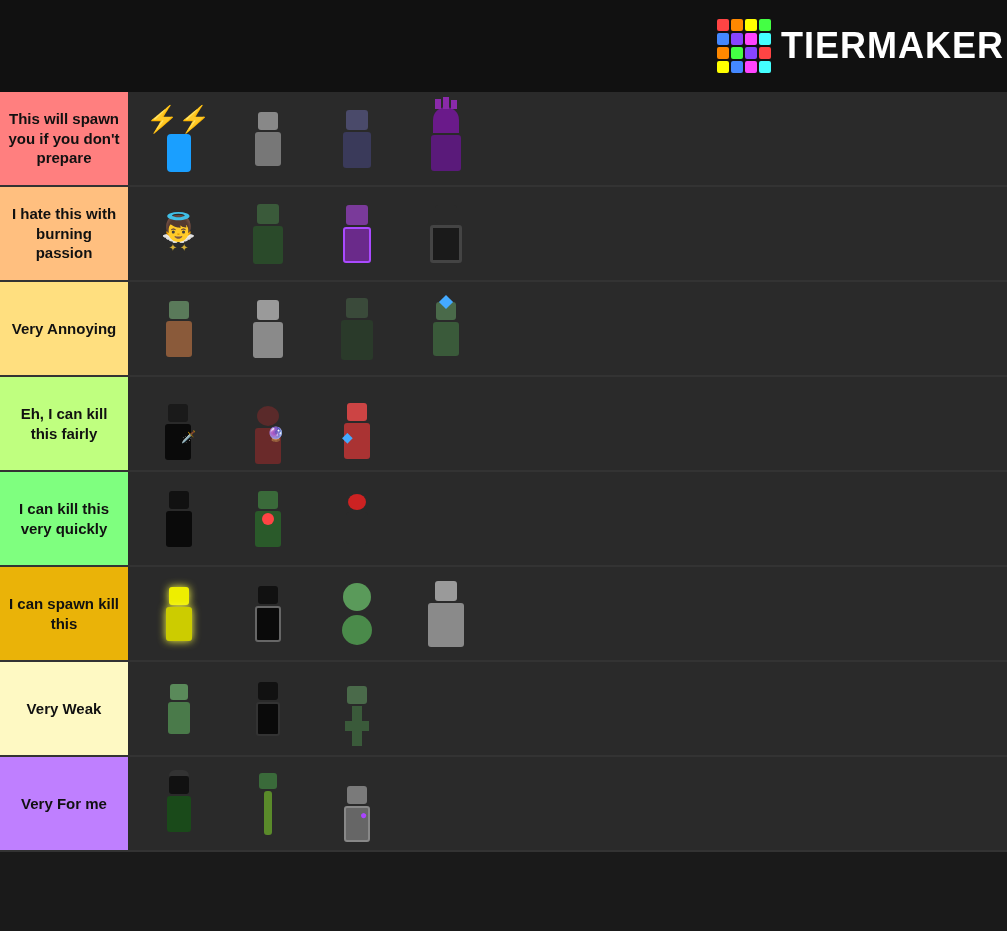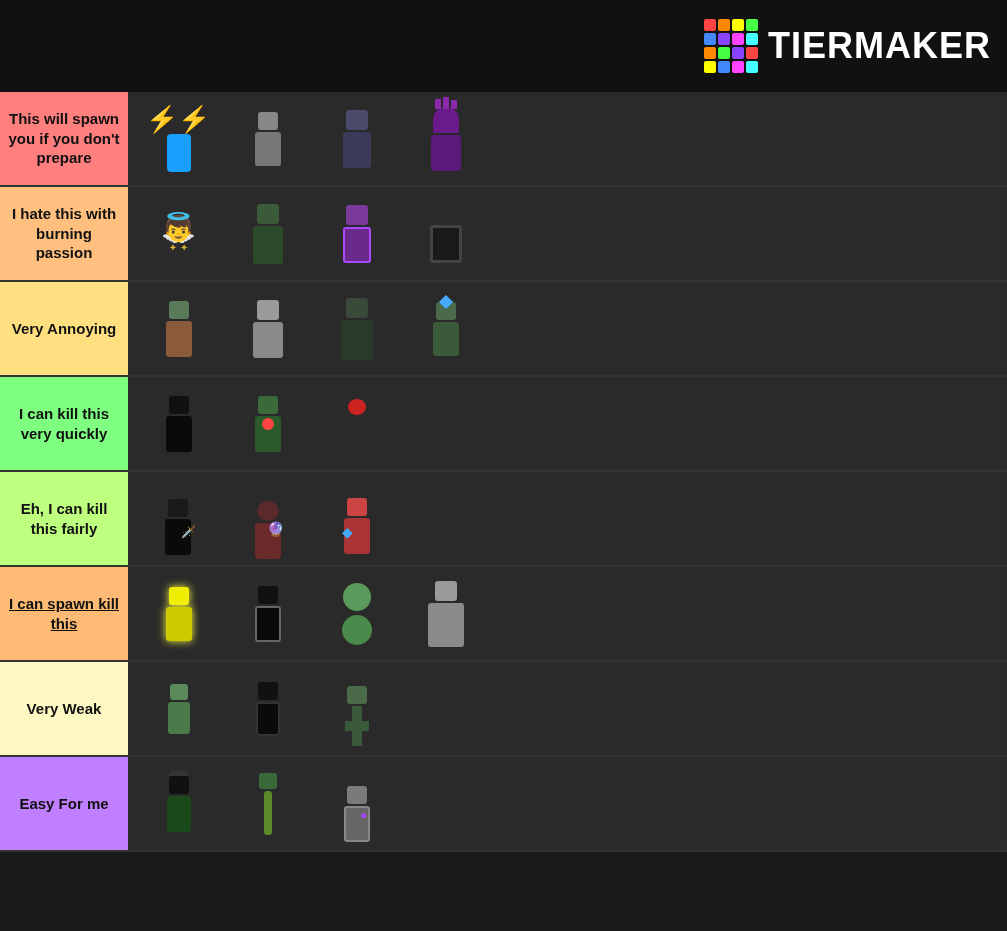--- a/index.html
+++ b/index.html
@@ -9,21 +9,21 @@
       width: 1007px;
       min-height: 931px;
     }
     .tier-list {
       width: 1007px;
     }
     .header-row {
       display: flex;
       align-items: center;
       background: #111;
-      padding: 8px 16px;
+      padding: 8px 3px;
       height: 92px;
       justify-content: flex-end;
     }
     .tiermaker-logo {
       display: flex;
       align-items: center;
       gap: 10px;
     }
     .logo-grid {
       display: grid;
@@ -78,21 +78,21 @@
       justify-content: center;
       position: relative;
     }
     
     .tier-s  { background: #ff7f7f; }
     .tier-a  { background: #ffbf7f; }
     .tier-b  { background: #ffdf7f; }
     .tier-c  { background: #ffff7f; }
     .tier-d  { background: #bfff7f; }
     .tier-e  { background: #7fff7f; }
-    .tier-f  { background: #fdba74; text-decoration: underline; }
+    .tier-f  { background: #eab308; }
     .tier-g  { background: #fef9c3; }
     .tier-h  { background: #bf7fff; }
   </style>
 </head>
 <body>
 
 <div class="tier-list">
 
   <div class="header-row">
     <div class="tiermaker-logo">
@@ -217,20 +217,49 @@
             <div style="width:10px;height:10px;background:#4af;position:absolute;top:-5px;left:5px;transform:rotate(45deg);"></div>
           </div>
           <div style="width:26px;height:34px;background:#3a5a3a;border-radius:3px;margin-top:2px;"></div>
         </div>
       </div>
     </div>
   </div>
 
 
   <div class="tier-row">
+    <div class="tier-label tier-d">
+      <span>Eh, I can kill this fairly</span>
+    </div>
+    <div class="tier-content">
+      <div class="tier-item">
+        <div style="display:flex;flex-direction:column;align-items:center;">
+          <div style="width:20px;height:18px;background:#1a1a1a;border-radius:3px;"></div>
+          <div style="width:26px;height:36px;background:#0a0a0a;border-radius:3px;margin-top:2px;"></div>
+          <div style="font-size:12px;color:#aaa;margin-top:-30px;margin-left:20px;">🗡️</div>
+        </div>
+      </div>
+      <div class="tier-item">
+        <div style="display:flex;flex-direction:column;align-items:center;">
+          <div style="width:22px;height:20px;background:#5a2a2a;border-radius:50%;"></div>
+          <div style="width:26px;height:36px;background:#6a2a2a;border-radius:3px;margin-top:2px;"></div>
+          <div style="font-size:14px;margin-top:-38px;margin-left:18px;">🔮</div>
+        </div>
+      </div>
+      <div class="tier-item">
+        <div style="display:flex;flex-direction:column;align-items:center;">
+          <div style="width:20px;height:18px;background:#cc4444;border-radius:3px;"></div>
+          <div style="width:26px;height:36px;background:#aa3333;border-radius:3px;margin-top:2px;"></div>
+          <div style="font-size:14px;color:#4af;margin-top:-30px;margin-left:-18px;">◆</div>
+        </div>
+      </div>
+    </div>
+  </div>
+
+  <div class="tier-row">
     <div class="tier-label tier-e">
       <span>I can kill this very quickly</span>
     </div>
     <div class="tier-content">
       <div class="tier-item">
         <div style="display:flex;flex-direction:column;align-items:center;">
           <div style="width:20px;height:18px;background:#111;border-radius:3px;"></div>
           <div style="width:26px;height:36px;background:#0a0a0a;border-radius:3px;margin-top:2px;"></div>
         </div>
       </div>
@@ -245,49 +274,20 @@
       <div class="tier-item">
         <div style="display:flex;flex-direction:column;align-items:center;">
           <div style="width:18px;height:16px;background:#cc2222;border-radius:50%;"></div>
           <div style="width:22px;height:32px;background:#2a2a2a;border-radius:3px;margin-top:2px;"></div>
         </div>
       </div>
     </div>
   </div>
 
   <div class="tier-row">
-    <div class="tier-label tier-d">
-      <span>Eh, I can kill this fairly</span>
-    </div>
-    <div class="tier-content">
-      <div class="tier-item">
-        <div style="display:flex;flex-direction:column;align-items:center;">
-          <div style="width:20px;height:18px;background:#1a1a1a;border-radius:3px;"></div>
-          <div style="width:26px;height:36px;background:#0a0a0a;border-radius:3px;margin-top:2px;"></div>
-          <div style="font-size:12px;color:#aaa;margin-top:-30px;margin-left:20px;">🗡️</div>
-        </div>
-      </div>
-      <div class="tier-item">
-        <div style="display:flex;flex-direction:column;align-items:center;">
-          <div style="width:22px;height:20px;background:#5a2a2a;border-radius:50%;"></div>
-          <div style="width:26px;height:36px;background:#6a2a2a;border-radius:3px;margin-top:2px;"></div>
-          <div style="font-size:14px;margin-top:-38px;margin-left:18px;">🔮</div>
-        </div>
-      </div>
-      <div class="tier-item">
-        <div style="display:flex;flex-direction:column;align-items:center;">
-          <div style="width:20px;height:18px;background:#cc4444;border-radius:3px;"></div>
-          <div style="width:26px;height:36px;background:#aa3333;border-radius:3px;margin-top:2px;"></div>
-          <div style="font-size:14px;color:#4af;margin-top:-30px;margin-left:-18px;">◆</div>
-        </div>
-      </div>
-    </div>
-  </div>
-
-  <div class="tier-row">
     <div class="tier-label tier-f">
       <span>I can spawn kill this</span>
     </div>
     <div class="tier-content">
       <div class="tier-item">
         <div style="display:flex;flex-direction:column;align-items:center;">
           <div style="width:20px;height:18px;background:#eeee00;border-radius:3px;box-shadow:0 0 8px #ffff44;"></div>
           <div style="width:26px;height:34px;background:#cccc00;border-radius:3px;margin-top:2px;box-shadow:0 0 8px #ffff44;"></div>
         </div>
       </div>
@@ -334,21 +334,21 @@
           <div style="width:20px;height:18px;background:#4a6a4a;border-radius:3px;"></div>
           <div style="width:10px;height:40px;background:#3a5a3a;margin-top:2px;"></div>
           <div style="width:24px;height:10px;background:#3a5a3a;margin-top:-25px;"></div>
         </div>
       </div>
     </div>
   </div>
 
   <div class="tier-row">
     <div class="tier-label tier-h">
-      <span>Easy For me</span>
+      <span>Very For me</span>
     </div>
     <div class="tier-content">
       <div class="tier-item">
         <div style="display:flex;flex-direction:column;align-items:center;">
           <div style="width:20px;height:18px;background:#111;border-radius:3px;">
             <div style="width:20px;height:6px;background:#333;border-radius:6px 6px 0 0;margin-top:-6px;"></div>
           </div>
           <div style="width:24px;height:36px;background:#1a4a1a;border-radius:3px;margin-top:2px;"></div>
         </div>
       </div>

